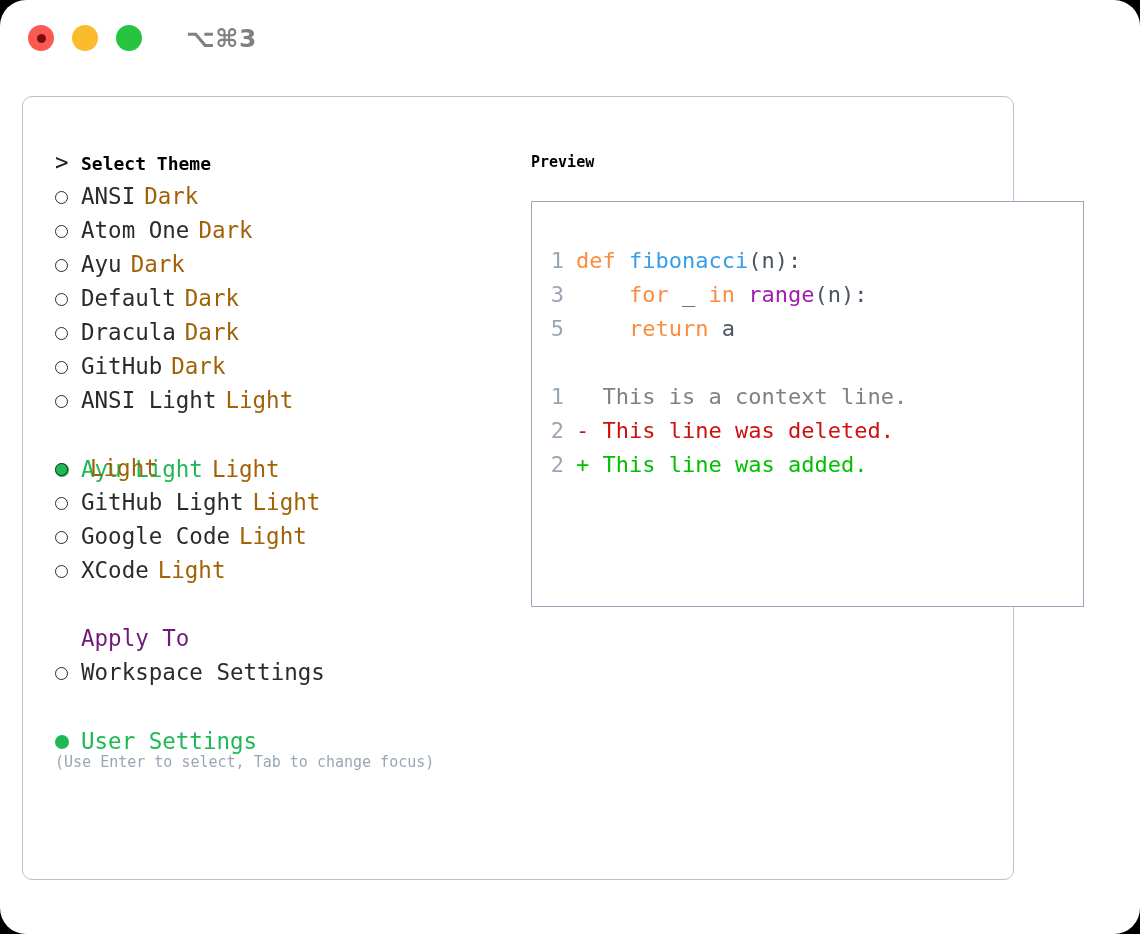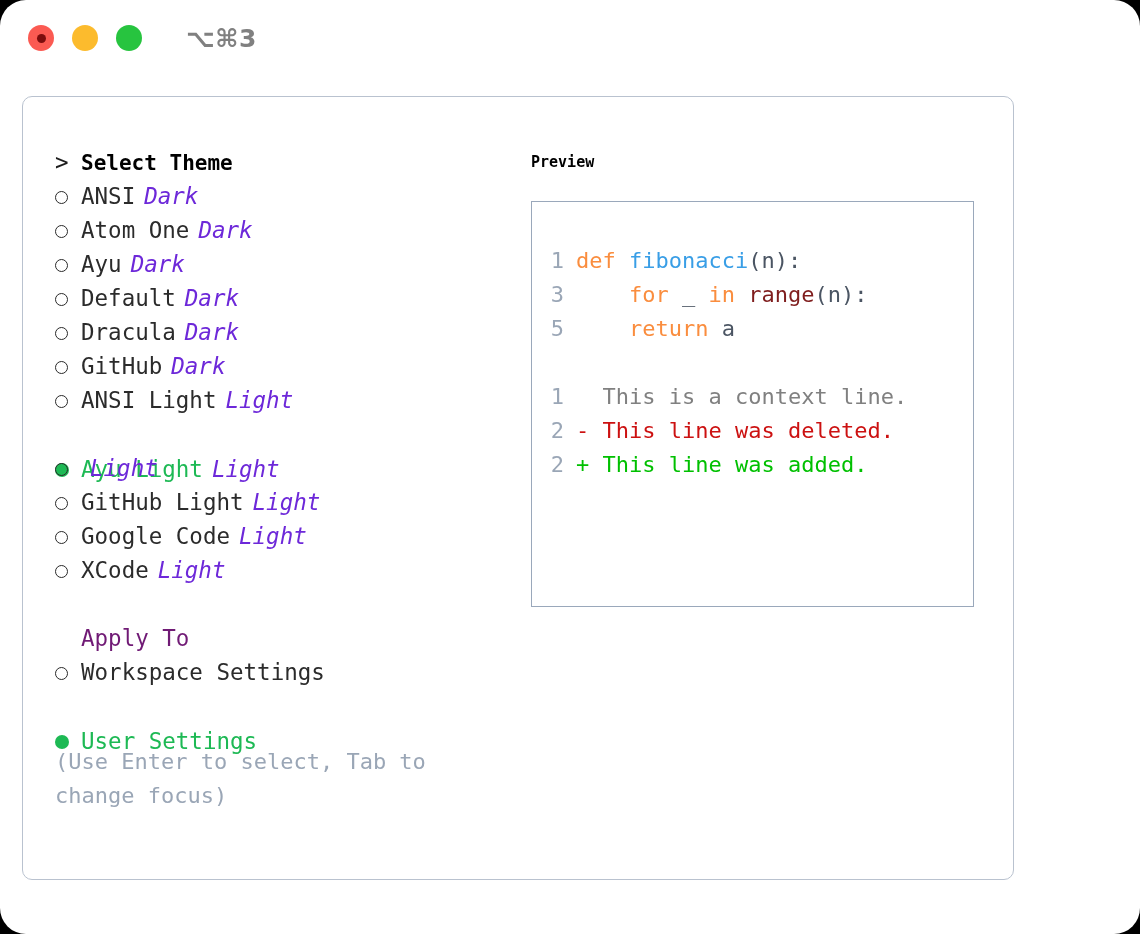--- a/index.html
+++ b/index.html
@@ -119,78 +119,77 @@
   }
   .circle-fill {
     width: 14px; height: 14px;
     border-radius: 50%;
     background: #1db954;
     display: block;
   }
   .row-title {
     font-weight: bold;
     color: #000000;
-    font-size: 21px;
+    font-size: 18px;
   }
   .label { color: #2b2b2b; }
   .label.selected { color: #1db954; margin-top: 35px; }
   .tag {
-    color: #6d28d9;
+    color: #a16207;
     margin-left: 9px;
-    font-style: italic;
   }
   .spacer { height: 34px; }
   .section-head {
     color: #701a75;
     font-size: 22.5px;
   }
   .hint {
     margin-top: 22px;
-    font-size: 22px;
+    font-size: 15px;
     line-height: 34px;
     color: #9aa6b6;
     width: 410px;
     white-space: pre-wrap;
   }
 
   
   .right-col {
     flex: 1 1 auto;
     padding-left: 22px;
   }
   .preview-title {
     font-size: 15px;
     font-weight: bold;
     color: #000000;
     line-height: 34px;
     margin-bottom: 22px;
   }
   .preview-box {
-    width: 443px;
+    width: 553px;
     height: 406px;
     border: 1.5px solid #9aa8bb;
     background: #ffffff;
     padding: 42px 0 12px 18px;
   }
   .code-line {
     font-size: 22px;
     line-height: 34px;
     white-space: pre;
   }
   .ln {
     color: #9aa6b6;
     display: inline-block;
     width: 14px;
     text-align: right;
     margin-right: 12px;
   }
   .tok-kw   { color: #fa8d3e; }
   .tok-fn   { color: #399ee6; }
   .tok-num  { color: #a37acc; }
-  .tok-call { color: #7f1d1d; }
+  .tok-call { color: #a21caf; }
   .tok-pln  { color: #4b5563; }
   .diff-ctx { color: #808080; }
   .diff-del { color: #cc1111; }
   .diff-add { color: #00c000; }
   .code-gap { height: 34px; }
 </style>
 </head>
 <body>
 
 <div class="window">

